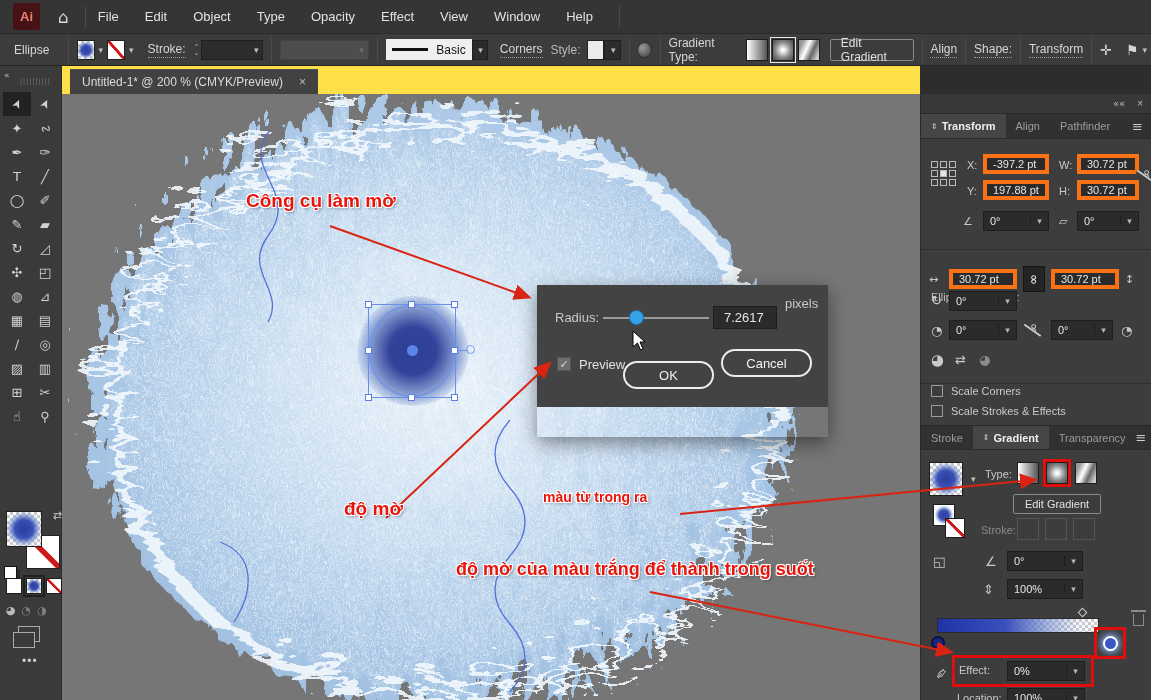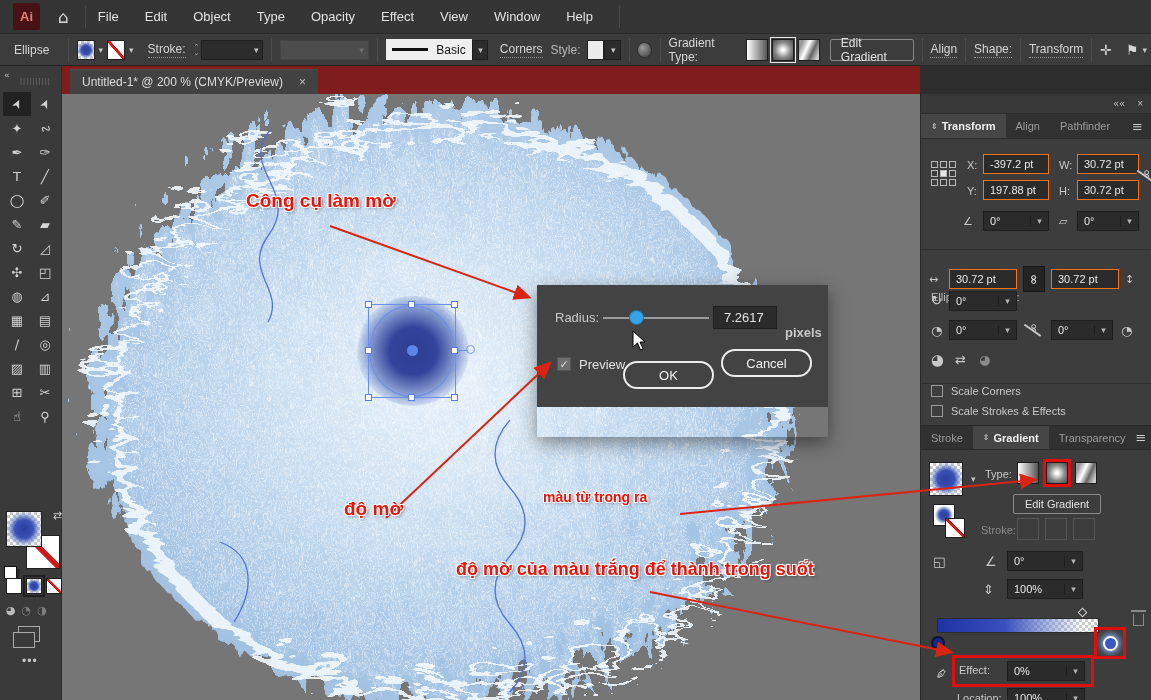--- a/index.html
+++ b/index.html
@@ -65,21 +65,21 @@
   .mini-def { position:absolute; left:-2px; bottom:-6px; width:13px; height:13px; background:#fff; border:1px solid #111; box-shadow:3px 3px 0 #2b2b2b;}
   .cgn-row { position:absolute; left:6px; top:512px; display:flex; gap:4px;}
   .cgn { width:16px; height:16px; border:1px solid #1d1d1d; position:relative;}
   .cgn.sel { outline:2px solid #202020; outline-offset:1px;}
   .mode-row { position:absolute; left:6px; top:538px; display:flex; gap:6px; color:#bbb; font-size:11px;}
   .scr-ic { position:absolute; left:18px; top:560px; width:22px; height:16px; border:1px solid #aaa;}
   .scr-ic::before { content:""; position:absolute; left:-6px; top:5px; width:20px; height:14px; border:1px solid #aaa; background:#3a3a3a;}
   .dots-ic { position:absolute; left:22px; top:588px; color:#c8c8c8; font-size:12px; letter-spacing:1px;}
 
   
-  .docbar { position:absolute; left:62px; top:66px; width:1089px; height:28px; background:#7f1d1d; z-index:14;}
+  .docbar { position:absolute; left:62px; top:66px; width:1089px; height:28px; background:#fde047; z-index:14;}
   .doc-tab { position:absolute; left:8px; top:3px; height:25px; background:#424242; color:#dcdcdc; font-size:12px;
     display:flex; align-items:center; padding:0 12px; gap:16px; border-top:1px solid #4e4e4e;}
   .doc-tab .close { color:#bbb; font-size:12px; }
   .canvas { position:absolute; left:62px; top:94px; width:858px; height:606px; background:#767676; overflow:hidden; }
 
   
   .sel-bbox { position:absolute; left:306px; top:210px; width:88px; height:94px; border:1px solid #6b8fe8; }
   .sel-circle { position:absolute; left:307px; top:211px; width:86px; height:92px; border:1px solid #6b8fe8; border-radius:50%;}
   .blob { position:absolute; left:295px; top:202px; width:112px; height:110px; border-radius:50%;
     background:radial-gradient(circle, #2e3e94 0%, #33439b 30%, rgba(75,105,185,.55) 58%, rgba(130,160,220,0) 74%);}
@@ -91,21 +91,21 @@
   
   .dialog { position:absolute; left:537px; top:285px; width:291px; height:152px; z-index:40;
     box-shadow:0 6px 18px rgba(0,0,0,.45); font-size:13px;}
   .dlg-title { height:30px; background:#fdfdfd; color:#1c1c1c; display:flex; align-items:center; padding-left:14px;}
   .dlg-body { height:122px; background:#434343; position:relative; color:#c9c9c9;}
   .dlg-radius-lbl { position:absolute; left:18px; top:25px;}
   .dlg-track { position:absolute; left:66px; top:32px; width:106px; height:2px; background:#9b9b9b;}
   .dlg-knob { position:absolute; left:92px; top:25px; width:15px; height:15px; border-radius:50%; background:#36a3e8; border:1px solid #1d74b0;}
   .dlg-val { position:absolute; left:176px; top:21px; width:64px; height:23px; background:#2b2b2b; border:1px solid #1e1e1e;
     color:#e4e4e4; display:flex; align-items:center; padding-left:10px;}
-  .dlg-units { position:absolute; left:248px; top:40px;font-weight:bold;}
+  .dlg-units { position:absolute; left:248px; top:11px;}
   .dlg-check { position:absolute; left:20px; top:72px; width:14px; height:14px; background:#6e6e6e; border:1px solid #555;
     color:#dadada; font-size:11px; line-height:13px; text-align:center;}
   .dlg-prev-lbl { position:absolute; left:42px; top:72px; color:#e0e0e0;}
   .pill { position:absolute; top:64px; width:91px; height:28px; border:2px solid #ececec; border-radius:15px;
     color:#f0f0f0; display:flex; align-items:center; justify-content:center; background:transparent;}
   .pill.ok { left:86px;margin-top:12px; } .pill.cancel { left:184px; }
 
   
   .anno { position:absolute; z-index:45; color:#e8150c; font-weight:bold; white-space:nowrap;
     text-shadow:-1px -1px 0 #fff,1px -1px 0 #fff,-1px 1px 0 #fff,1px 1px 0 #fff,2px 2px 3px rgba(0,0,0,.35);}
@@ -116,21 +116,21 @@
   .dock { position:absolute; left:920px; top:94px; width:231px; height:606px; background:#3d3d3d;
     border-left:1px solid #2a2a2a; z-index:18; color:#d4d4d4; font-size:11px;}
   .dock-top { position:absolute; left:920px; top:66px; width:231px; height:28px; background:#2d2d2d; z-index:18;}
   .dock-head { height:20px; background:#383838; display:flex; justify-content:flex-end; align-items:center;
     gap:12px; padding-right:8px; color:#bdbdbd; font-size:10px; border-bottom:1px solid #2b2b2b;}
   .tabbar { height:25px; background:#313131; display:flex; align-items:stretch; border-bottom:1px solid #2b2b2b;}
   .ptab { display:flex; align-items:center; padding:0 10px; color:#9c9c9c; gap:4px;}
   .ptab.active { background:#464646; color:#efefef; font-weight:bold;}
   .ptab .carets { font-size:8px; color:#bdbdbd;}
   .hamb { margin-left:auto; padding-right:8px; display:flex; align-items:center; color:#cfcfcf; font-size:13px;}
-  .fld { background:#2b2b2b; border:1px solid #f97316; height:20px; display:flex; align-items:center; padding:0 6px; color:#e6e6e6;}
+  .fld { background:#2b2b2b; border:4px solid #f97316; height:20px; display:flex; align-items:center; padding:0 6px; color:#e6e6e6;}
   .dd { background:#2b2b2b; border:1px solid #1e1e1e; height:20px; display:flex; align-items:center; color:#e6e6e6;}
   .dd .val { flex:1; padding-left:6px;}
   .dd .ar { width:18px; text-align:center; color:#b5b5b5; font-size:9px; border-left:1px solid #1e1e1e;}
   .plabel { color:#c9c9c9; }
   .dim { color:#8b8b8b; }
   .refgrid { display:grid; grid-template-columns:repeat(3,7px); grid-template-rows:repeat(3,7px); gap:2px;}
   .refgrid i { border:1px solid #b9b9b9; display:block;}
   .refgrid i.on { background:#e8e8e8;}
   .chain8 { display:inline-block; transform:rotate(90deg); font-size:13px; color:#c9c9c9; position:relative;}
   .chain-box { width:22px; height:26px; background:#242424; border:1px solid #161616; display:flex; align-items:center; justify-content:center;}

